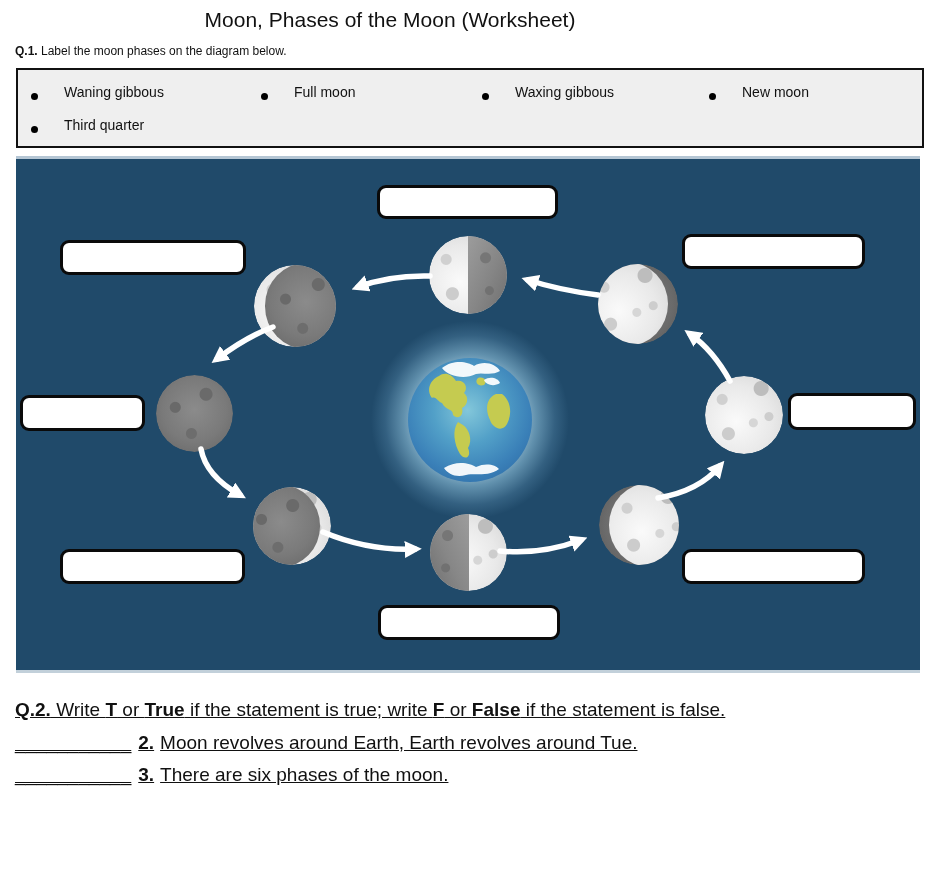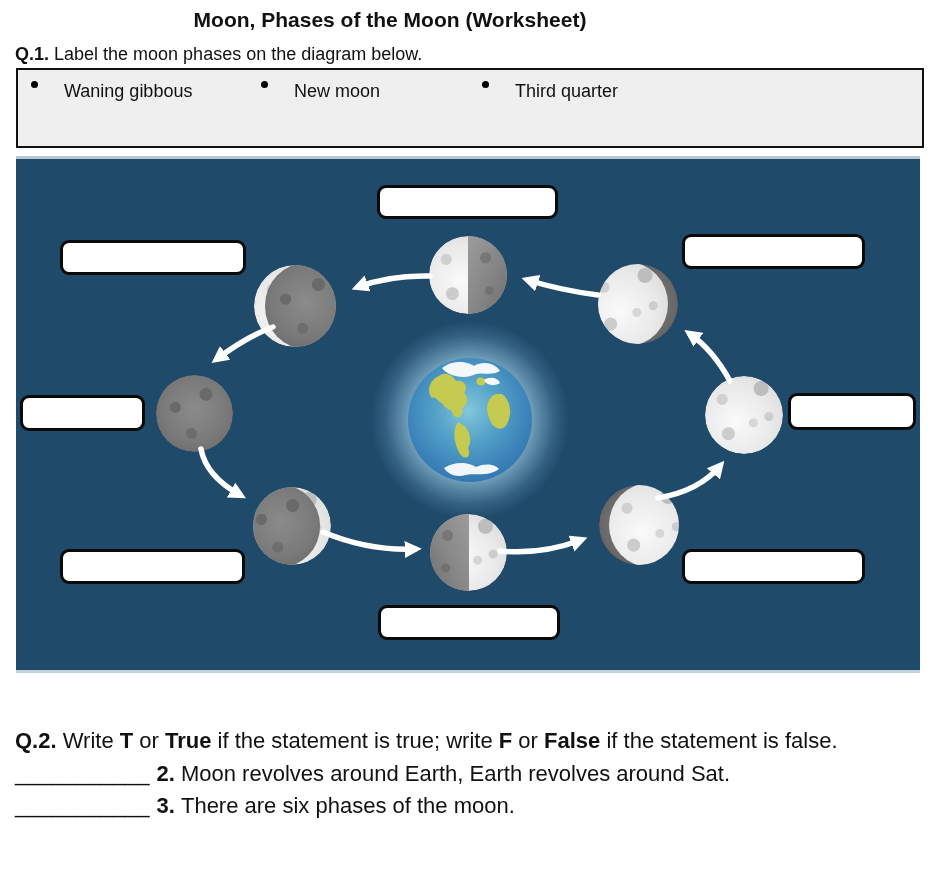--- a/index.html
+++ b/index.html
@@ -3,29 +3,29 @@
 <meta charset="utf-8">
 <style>
   html,body{margin:0;padding:0;}
   body{
     width:940px;height:876px;position:relative;background:#ffffff;
     font-family:"Liberation Sans", sans-serif;color:#111;overflow:hidden;
   }
   .b{font-weight:700;}
   
   .title{position:absolute;top:8px;left:0;width:780px;text-align:center;
-         font-size:21px;font-weight:700;}
-  .q1-line{position:absolute;top:44px;left:15px;font-size:18px;white-space:pre;}
+         font-size:21px;font-weight:400;}
+  .q1-line{position:absolute;top:44px;left:15px;font-size:12px;white-space:pre;}
   .q1-line span{white-space:pre;}
   
   .word-bank{position:absolute;left:16px;top:68px;width:908px;height:80px;
     box-sizing:border-box;border:2px solid #111;background:#efefef;
     display:grid;grid-template-columns:230px 221px 227px 1fr;
     grid-auto-rows:33px;align-items:center;padding:5px 0 0 13px;}
-  .wb-cell{display:flex;align-items:flex-start;font-size:18px;}
+  .wb-cell{display:flex;align-items:flex-end;font-size:14px;}
   .dot{width:7px;height:7px;border-radius:50%;background:#000;
        margin-right:26px;flex:0 0 auto;}
   
   .diagram{position:absolute;left:16px;top:156px;width:904px;height:511px;
     background:#204a6a;border-top:3px solid #b5c6d4;border-bottom:3px solid #c2d0da;
     overflow:hidden;}
   .glow{position:absolute;left:354px;top:161px;width:200px;height:200px;
     background:radial-gradient(circle,rgba(210,238,250,0.95) 0 26%,
       rgba(150,202,228,0.55) 47%,rgba(120,175,210,0.22) 60%,rgba(120,175,210,0) 70%);}
   .earth-svg{position:absolute;left:390px;top:197px;}
@@ -55,38 +55,46 @@
     linear-gradient(65deg,#6f6f6f 0%,#878787 45%,#9c9c9c 100%);}
   .ov-lit-l{left:-15%;top:-3%;width:102%;height:106%;}
   .ov-lit-r{left:13%;top:-3%;width:102%;height:106%;}
   .ov-dk-r{left:14%;top:-2%;width:100%;height:104%;}
   .ov-dk-l{left:-14%;top:-2%;width:100%;height:104%;}
   .arrows{position:absolute;left:0;top:0;pointer-events:none;}
   .abox{position:absolute;background:#ffffff;border:3px solid #0a0a0a;
     border-radius:9px;box-sizing:border-box;font-size:16px;line-height:28px;
     padding-left:8px;}
   
-  .q2{position:absolute;left:15px;top:728px;width:910px;font-size:22px;}
+  .q2{position:absolute;left:15px;top:697px;width:910px;font-size:19px;text-decoration:underline;}
   .q2-heading{line-height:26px;margin-bottom:4px;}
   .q2-heading span{white-space:pre;}
   .q2-item{line-height:31.5px;white-space:pre;}
   .blank{margin-right:7px;}
   .q2-item .num{margin-right:6px;}
 </style>
 </head>
 <body>
 
 <div class="title">Moon, Phases of the Moon (Worksheet)</div>
 
 <div class="q1-line"><span class="b">Q.1.</span><span> Label the moon phases on the diagram below.</span></div>
 
 <div class="word-bank">
   <div class="wb-cell">
       <span class="dot"></span>
       <span>Waning gibbous</span>
+    </div>
+  <div class="wb-cell">
+      <span class="dot"></span>
+      <span>Full moon</span>
+    </div>
+  <div class="wb-cell">
+      <span class="dot"></span>
+      <span>Waxing gibbous</span>
     </div>
   <div class="wb-cell">
       <span class="dot"></span>
       <span>New moon</span>
     </div>
   <div class="wb-cell">
       <span class="dot"></span>
       <span>Third quarter</span>
     </div>
 </div>
@@ -175,15 +183,15 @@
   <div class="abox" style="left:4px;top:236px;width:125px;height:36px"></div>
   <div class="abox" style="left:772px;top:234px;width:128px;height:37px"></div>
   <div class="abox" style="left:44px;top:390px;width:185px;height:35px"></div>
   <div class="abox" style="left:666px;top:390px;width:183px;height:35px"></div>
   <div class="abox" style="left:362px;top:446px;width:182px;height:35px"></div>
 </div>
 
 <div class="q2">
   <div class="q2-heading"><span class="b">Q.2.</span><span> Write </span><span class="b">T</span><span> or </span><span class="b">True</span><span> if the statement is true; write </span><span class="b">F</span><span> or </span><span class="b">False</span><span> if the statement is false.</span></div>
 
-  <div class="q2-item"><span class="blank">___________</span><span class="b num">2.</span><span>Moon revolves around Earth, Earth revolves around Sat.</span></div>
+  <div class="q2-item"><span class="blank">___________</span><span class="b num">2.</span><span>Moon revolves around Earth, Earth revolves around Tue.</span></div>
   <div class="q2-item"><span class="blank">___________</span><span class="b num">3.</span><span>There are six phases of the moon.</span></div>
 </div>
 
 </body></html>

